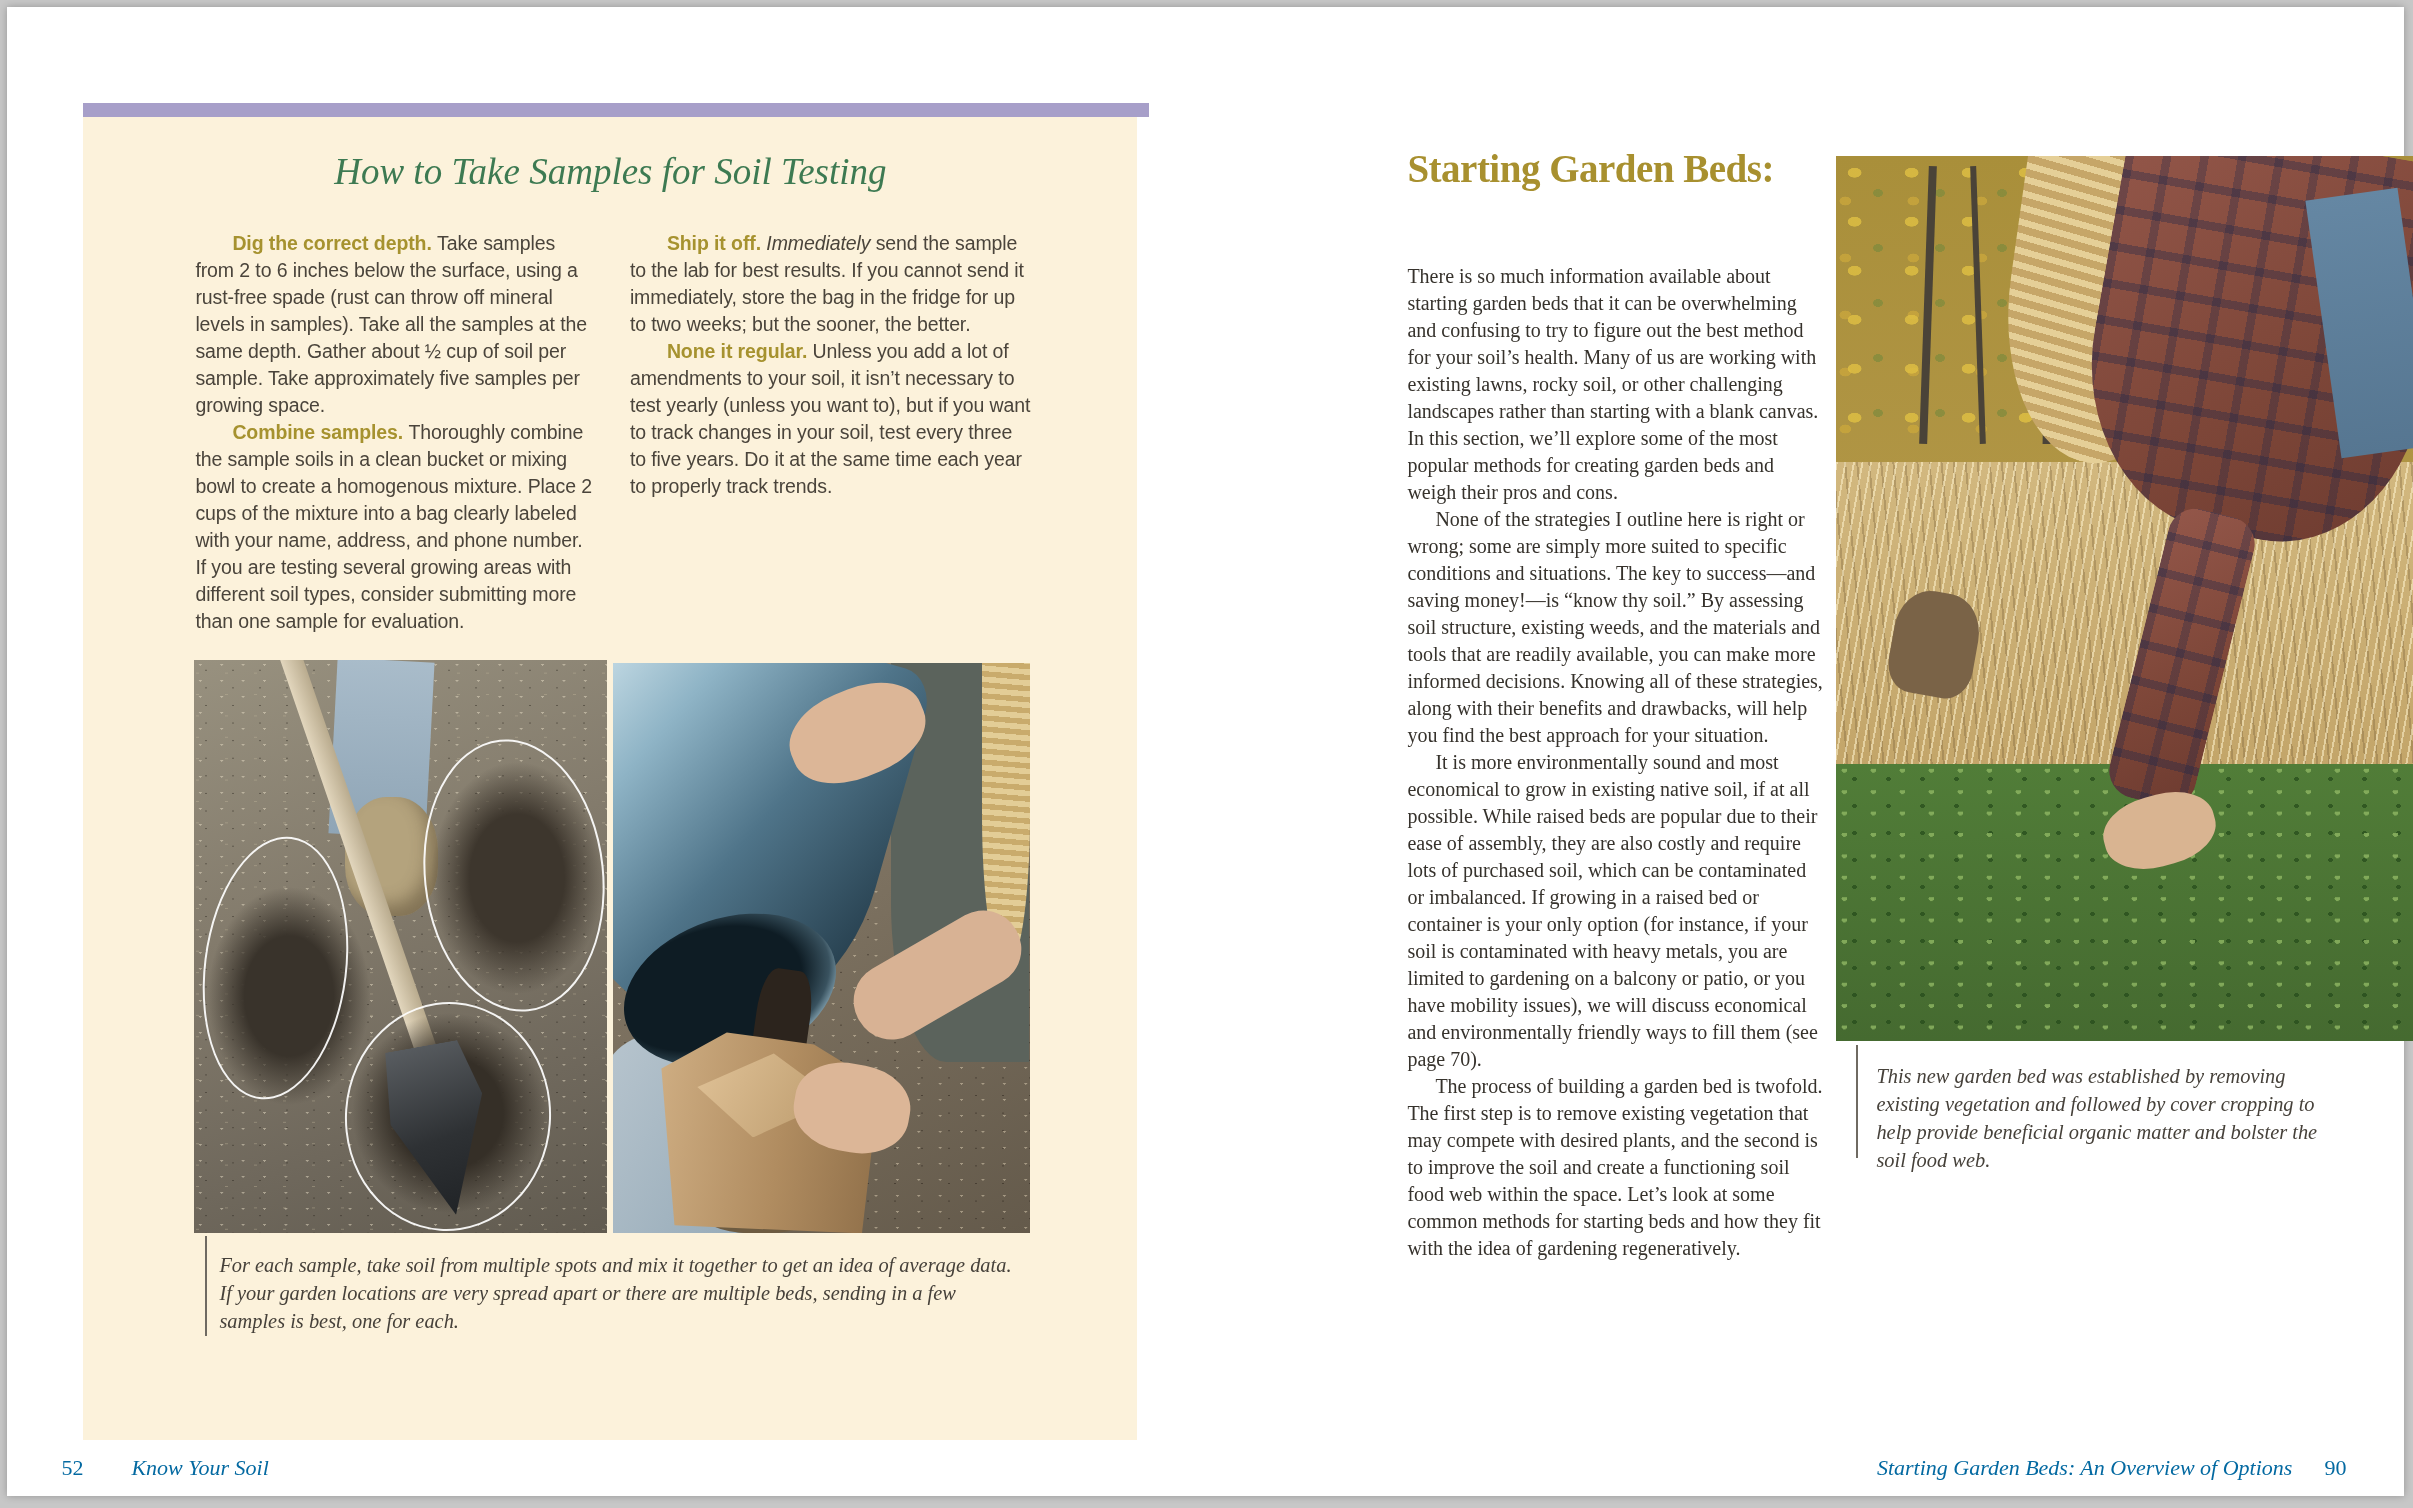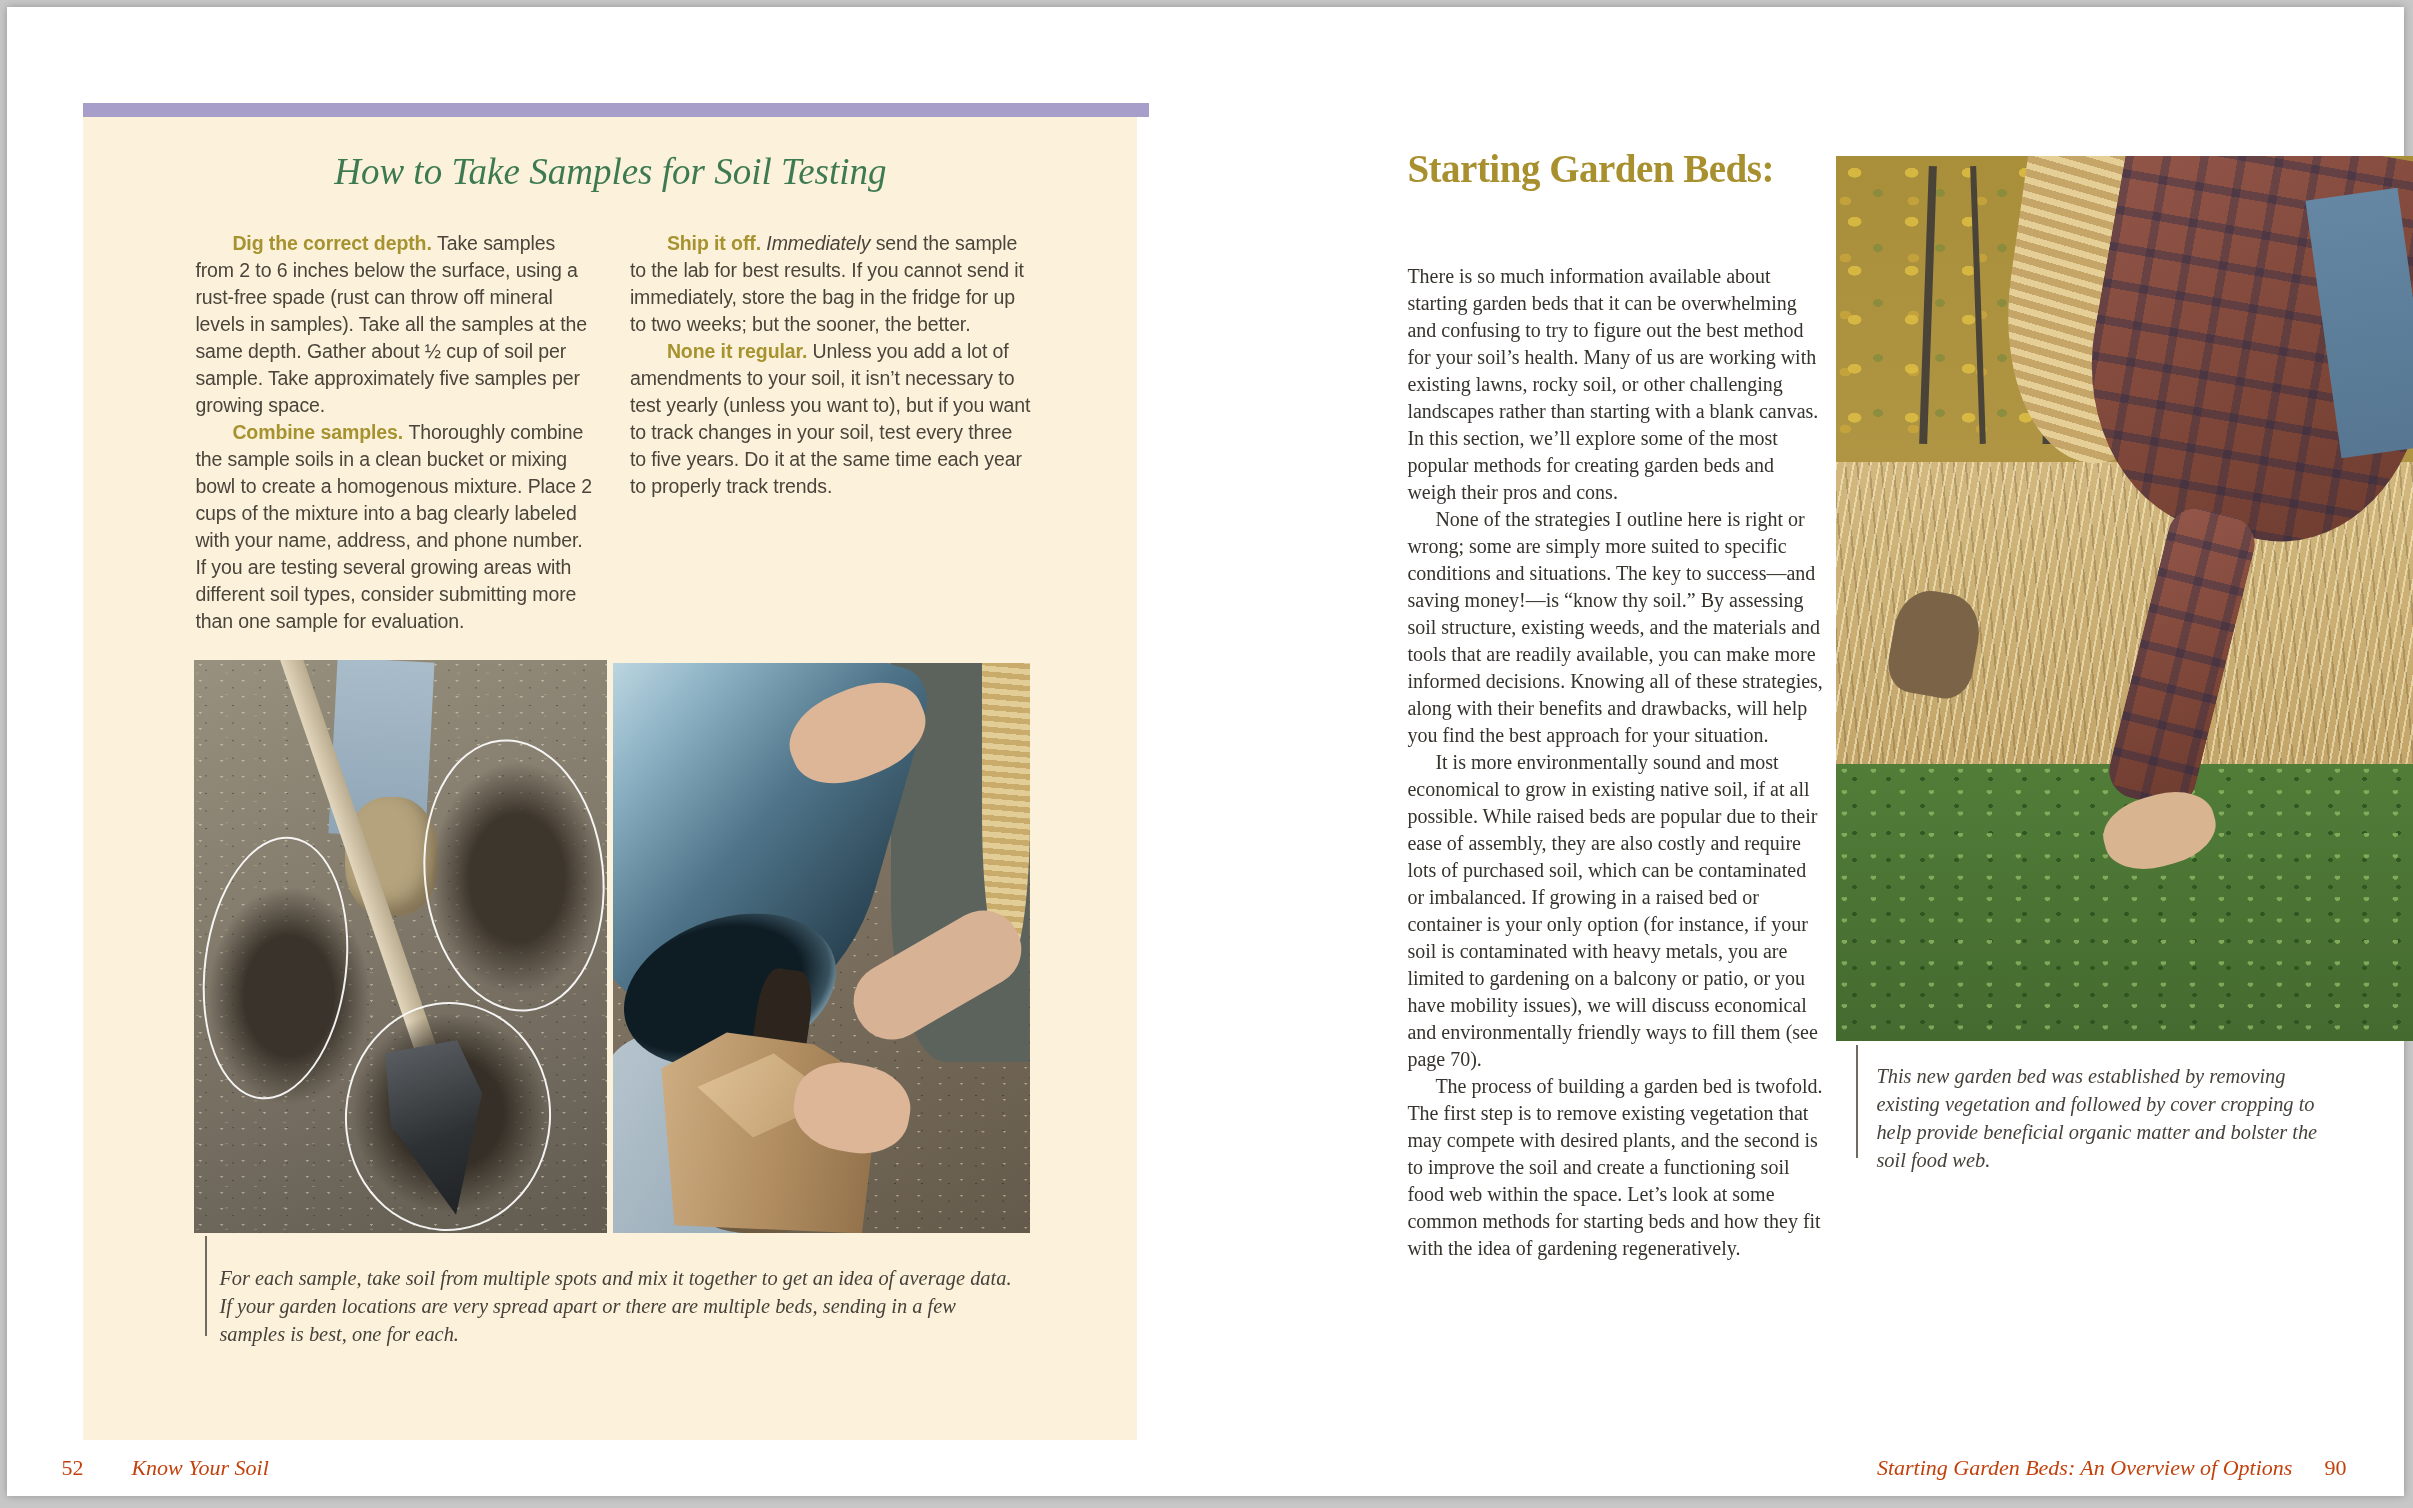--- a/index.html
+++ b/index.html
@@ -67,21 +67,21 @@
   .soil-stream{left:139px;top:306px;width:54px;height:153px;background:#2c241d;transform:rotate(8deg);border-radius:30%;}
   .bag{left:48px;top:369px;width:218px;height:201px;background:linear-gradient(100deg,#cfae83,#b08c60 55%,#8f6f49);clip-path:polygon(0 18%,30% 0,70% 6%,100% 26%,92% 100%,6% 96%);}
   .bag-fold{left:84px;top:390px;width:139px;height:84px;background:linear-gradient(120deg,#e0c297,#bb9a6c);clip-path:polygon(0 40%,55% 0,100% 55%,40% 100%);}
   .hand-top{left:175px;top:26px;width:139px;height:88px;background:#dcb697;transform:rotate(-22deg);border-radius:45%;}
   .arm-right{left:234px;top:274px;width:181px;height:76px;background:#d8b294;transform:rotate(-30deg);border-radius:37px;}
   .hand-bag{left:181px;top:401px;width:116px;height:88px;background:#dcb697;border-radius:45%;transform:rotate(10deg);}
   .jeans-knee{left:-18.6px;top:371px;width:176px;height:199px;background:linear-gradient(120deg,#b9c6cf,#93a8b6);border-radius:35% 50% 20% 0;}
   .boot2{left:88px;top:516px;width:116px;height:54px;background:#6d5b41;border-radius:40%;}
   
   .cap-rule-left{position:absolute;left:122px;top:1119px;width:1.9px;height:100px;background:#6f6a62;}
-  .caption-left{position:absolute;left:136px;top:1134px;width:798px;font:italic 20.4px/28px "Liberation Serif",serif;color:#46413a;margin-top:13px;}
+  .caption-left{position:absolute;left:136px;top:1134px;width:798px;font:italic 20.4px/28px "Liberation Serif",serif;color:#46413a;}
   
   .rp-heading{
     position:absolute;left:1400px;top:139px;width:436px;
     font:bold 39px/46px "Liberation Serif",serif;color:#a8902f;letter-spacing:-0.5px;
   }
   .rp-body{position:absolute;left:1400px;top:256px;width:420px;
     font-size:20px;line-height:27px;color:#36322c;font-family:"Liberation Serif",serif;}
   .rp-body p{margin:0;}
   .rp-body p.indent{text-indent:28px;}
   .photo-garden{position:absolute;left:1829px;top:149px;width:578px;height:885px;overflow:hidden;background:#b59638;}
@@ -113,21 +113,21 @@
       linear-gradient(140deg,#94574a,#7d4638 60%,#6d3b30);}
   .torso{left:260px;top:-18.6px;width:334px;height:399px;transform:rotate(10deg);border-radius:0 0 40% 45%;}
   .jeans-top{left:487px;top:37px;width:93px;height:260px;background:linear-gradient(180deg,#6587a3,#567691);transform:rotate(-8deg);}
   .hair2{left:172px;top:-9.3px;width:186px;height:316px;background:repeating-linear-gradient(8deg,#e5cf97 0 6.5px,#c6a668 6.5px 14px);border-radius:0 0 45% 55%;transform:rotate(8deg);}
   .sleeve{left:302px;top:353px;width:88px;height:297px;transform:rotate(14deg);border-radius:28px;}
   .hand2{left:267px;top:639px;width:113px;height:71px;background:#d9b491;border-radius:45%;transform:rotate(-15deg);}
   .boot3{left:56px;top:436px;width:85px;height:104px;background:#7a6347;border-radius:40% 40% 30% 30%;transform:rotate(10deg);}
   .cap-rule-right{position:absolute;left:1849px;top:1038px;width:1.9px;height:113px;background:#6f6a62;}
   .caption-right{position:absolute;left:1869px;top:1055px;width:444px;font:italic 20.4px/28px "Liberation Serif",serif;color:#46413a;}
   
-  .footer{position:absolute;top:1448px;font-size:22px;color:#c2410c;display:flex;align-items:baseline;}
+  .footer{position:absolute;top:1448px;font-size:22px;color:#0369a1;display:flex;align-items:baseline;}
   .footer-left{left:54px;gap:28px;}
   .footer-right{right:58px;gap:32px;}
   .footer .section{font-style:italic;margin-left:20px;}
 </style>
 </head>
 <body>
 
 <div class="spread">
 
   <div class="accent-bar"></div>

